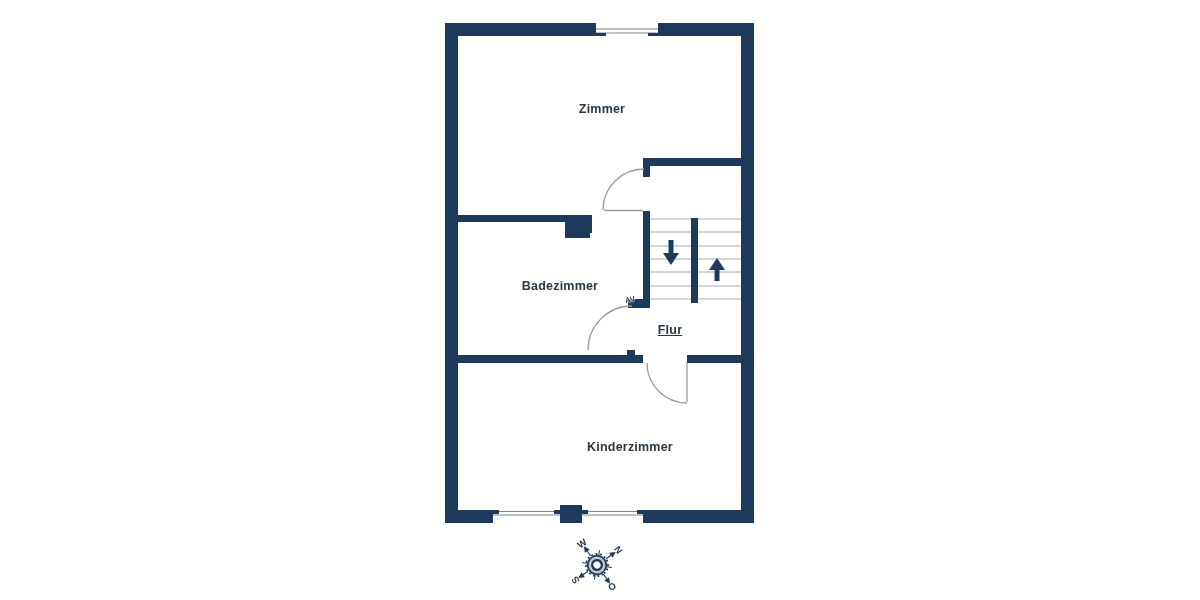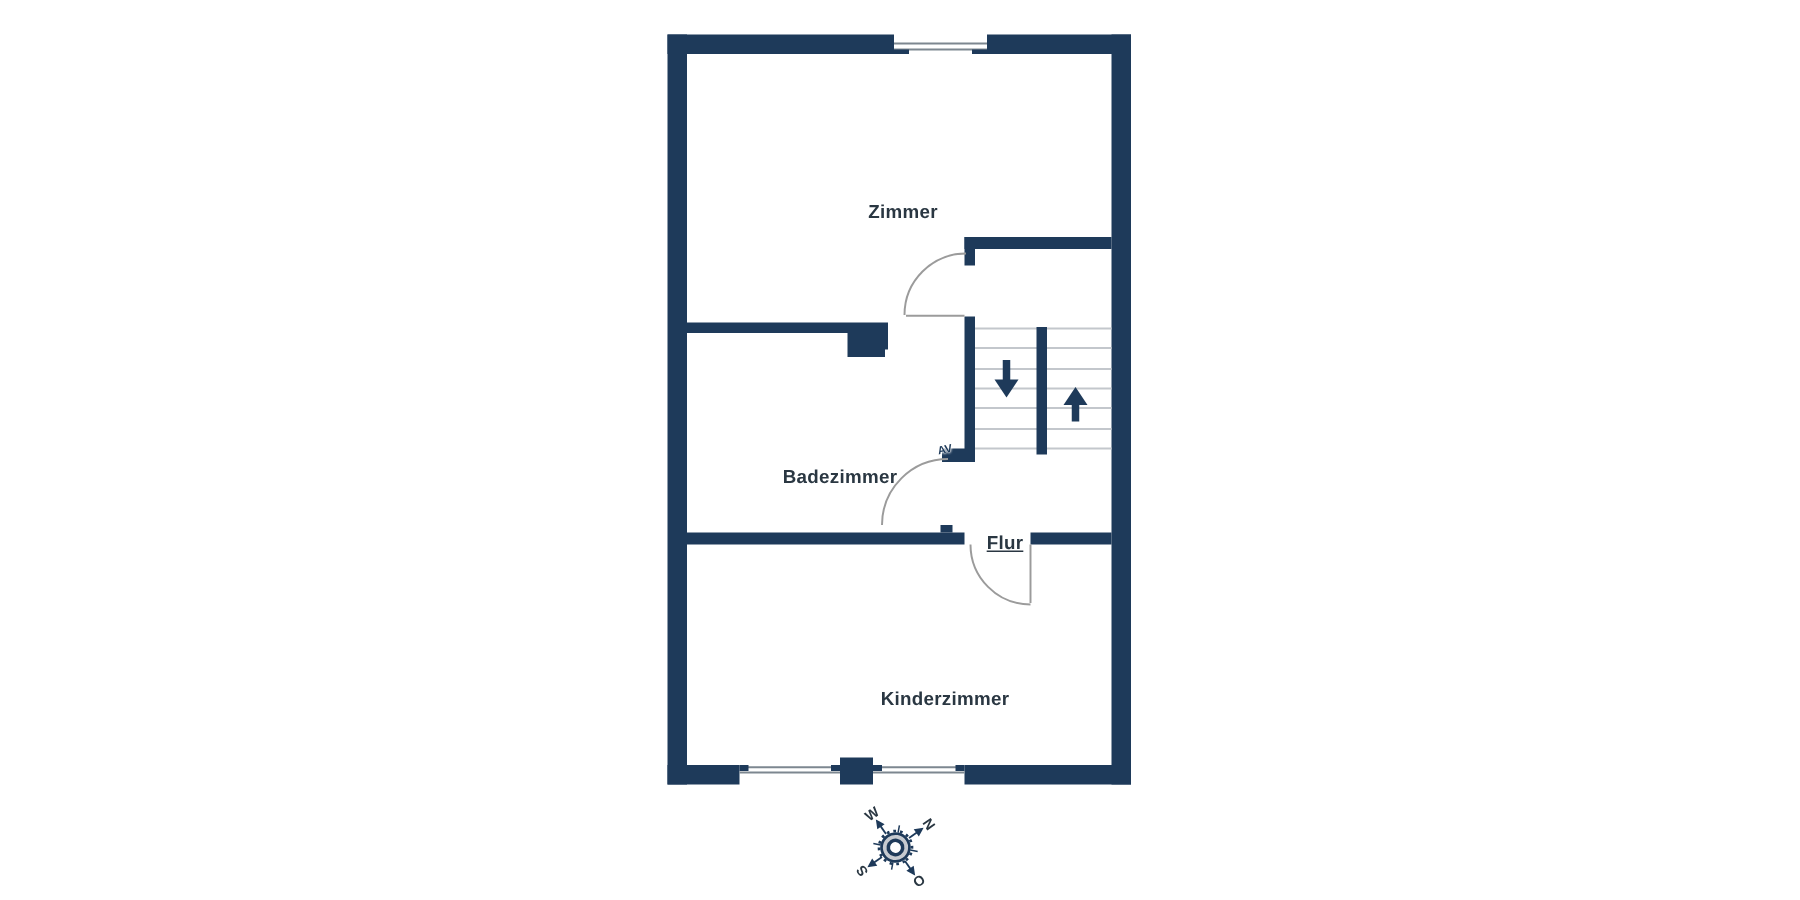--- a/index.html
+++ b/index.html
@@ -7,21 +7,21 @@
     --window-line:#7d8790; --compass-ring:#c6cad0; --bg:#ffffff;
   }
   html,body{margin:0;padding:0;background:var(--bg);}
   .stage{
     position:relative;width:1200px;height:600px;background:var(--bg);
     font-family:"Liberation Sans", sans-serif;overflow:hidden;
   }
   .plan-svg{position:absolute;left:0;top:0;width:1200px;height:600px;display:block;}
   .room-label{
     position:absolute;transform:translate(-50%,-50%);
-    color:var(--label);font-size:12.5px;font-weight:700;letter-spacing:.2px;white-space:nowrap;margin-top:32px;
+    color:var(--label);font-size:12.5px;font-weight:700;letter-spacing:.2px;white-space:nowrap;
   }
   .av-marker{
     position:absolute;left:625px;top:295px;transform:rotate(-12deg);
     color:var(--wall);font-size:7.5px;font-weight:700;letter-spacing:0;
     text-shadow:0 0 1px #fff,0 0 2px #fff,0 0 2px #fff;
   }
 </style>
 </head>
 <body>
 
@@ -150,17 +150,17 @@
           <text transform="rotate(180) translate(0,-26.5)" dominant-baseline="central">S</text>
           <text transform="rotate(270) translate(0,-26.5)" dominant-baseline="central">W</text>
         </g>
       </g>
     </g>
   </svg>
 
   <div class="room-label" style="left:602px;top:109px;">Zimmer</div>
   <div class="room-label" style="left:560px;top:286px;">Badezimmer</div>
   <div class="room-label" style="left:670px;top:330px;text-decoration:underline;">Flur</div>
-  <div class="room-label" style="left:608px;top:434px;padding-left:44px;">Kinderzimmer</div>
+  <div class="room-label" style="left:608px;top:447px;padding-left:44px;">Kinderzimmer</div>
 
   <div class="av-marker">AV</div>
 
 </div>
 
 </body></html>

